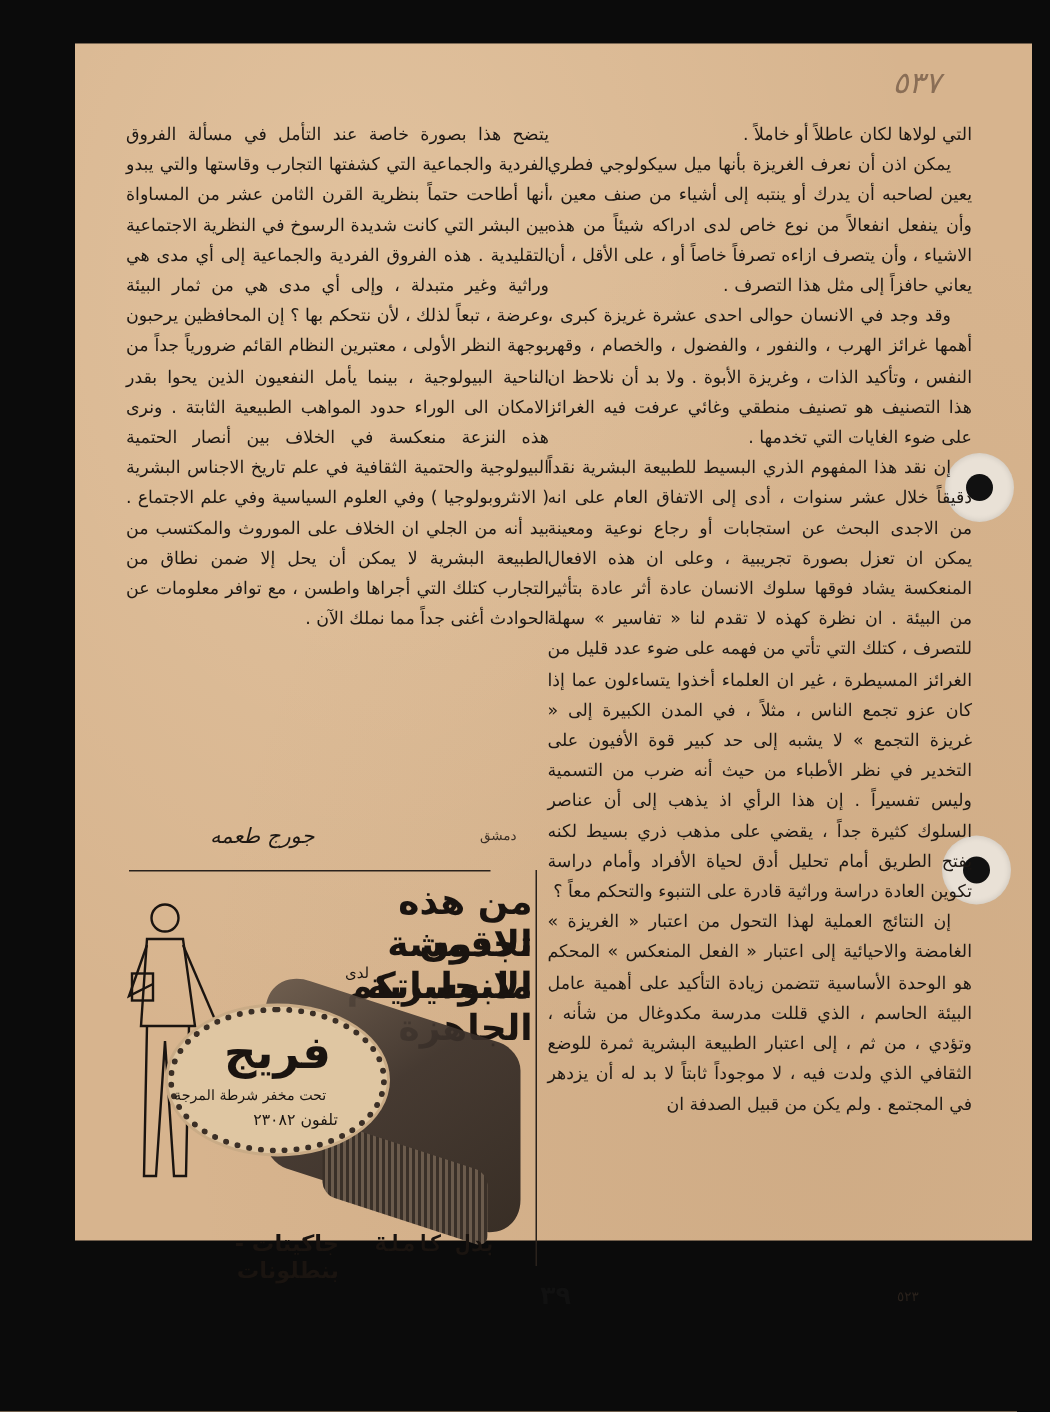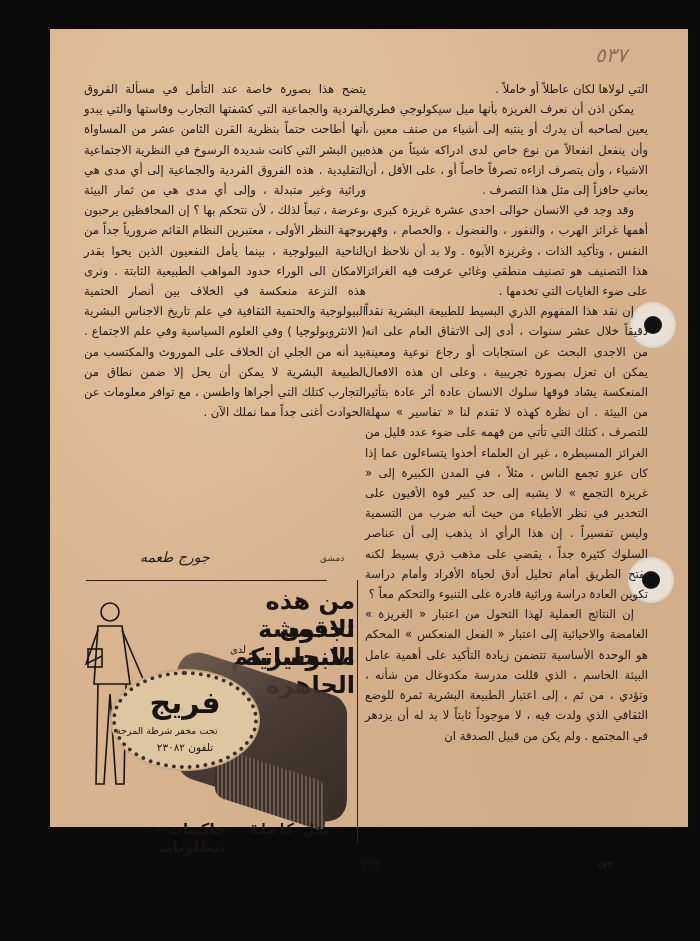--- a/index.html
+++ b/index.html
@@ -53,21 +53,21 @@
     position:absolute; left:165px; top:735px; width:110px; height:50px;
     background:repeating-linear-gradient(90deg,#3a3028 0 2px,#6b5b4c 2px 4px);
     border-radius:8px; transform:skewY(18deg);
   }
   .badge {
     position:absolute; left:62px; top:642px; width:138px; height:90px; border-radius:50%;
     background:#dfc6a2; border:4px dotted #3b2f26; box-shadow:0 0 0 2px #c9ab86;
   }
   .badge-name { position:absolute; left:0; top:10px; width:100%; text-align:center; font-size:30px; font-weight:bold; color:#1a1410; direction:rtl; font-family:"DejaVu Sans", sans-serif; }
   .badge-loc { position:absolute; left:0; top:50px; width:100%; text-align:left; font-size:9.5px; color:#1a1410; direction:rtl; font-family:"DejaVu Sans", sans-serif; }
-  .badge-tel { position:absolute; left:0; top:66px; width:100%; text-align:center; font-size:10.5px; color:#1a1410; direction:rtl; font-family:"DejaVu Sans", sans-serif; }
+  .badge-tel { position:absolute; left:0; top:66px; width:100%; text-align:center; font-size:10.5px; color:#1a1410; direction:rtl; font-family:"DejaVu Sans", sans-serif;padding-left:12px; }
   .man { position:absolute; left:18px; top:565px; width:80px; height:200px; }
   .ad-f1 { position:absolute; left:200px; top:791px; width:100px; text-align:left; direction:rtl; font-size:15px; font-weight:bold; color:#1a1410; font-family:Liberation Mono, monospace; }
   .ad-f2 { position:absolute; left:36px; top:791px; width:140px; direction:rtl; font-size:15px; font-weight:bold; color:#1a1410; font-family:"DejaVu Sans", sans-serif; }
   .pagenum { position:absolute; left:310px; top:825px; font-size:17px; font-weight:bold; color:#111; direction:rtl; font-family:"DejaVu Sans", sans-serif; }
   .issuenum { position:absolute; left:548px; top:831px; font-size:9px; color:#2a221c; direction:rtl; font-family:"DejaVu Sans", sans-serif; }
 </style>
 </head>
 <body>
 
 <div class="page">

